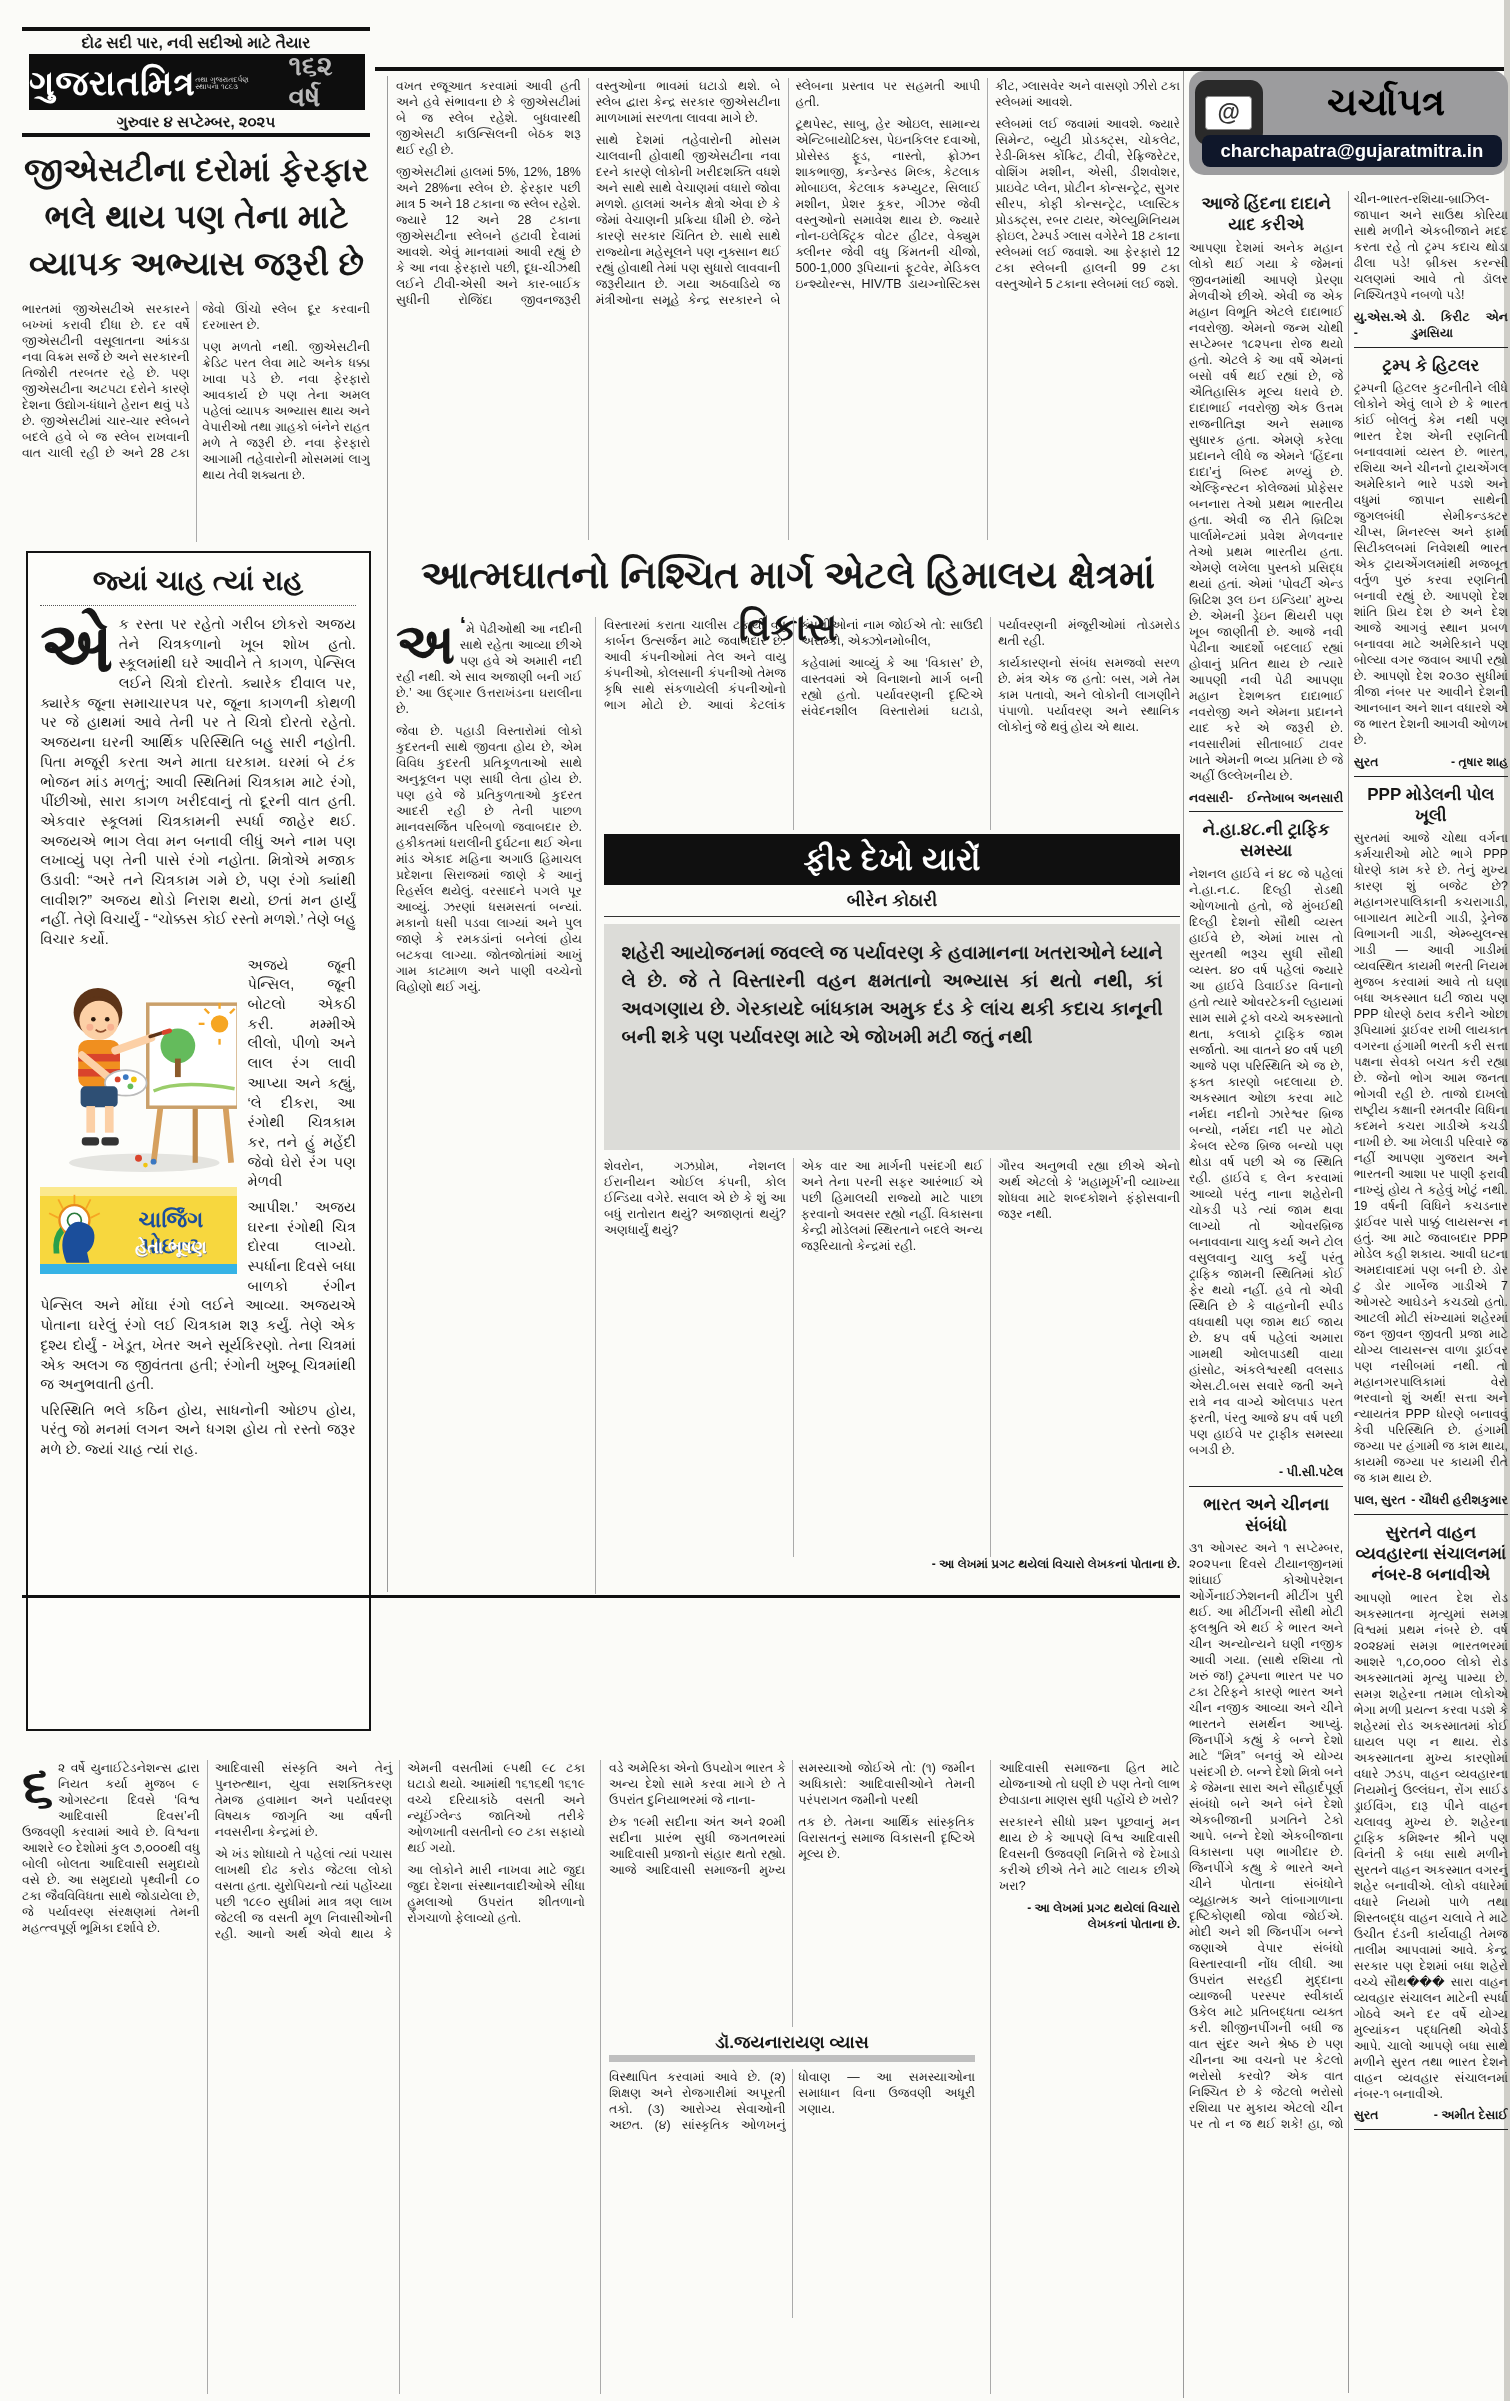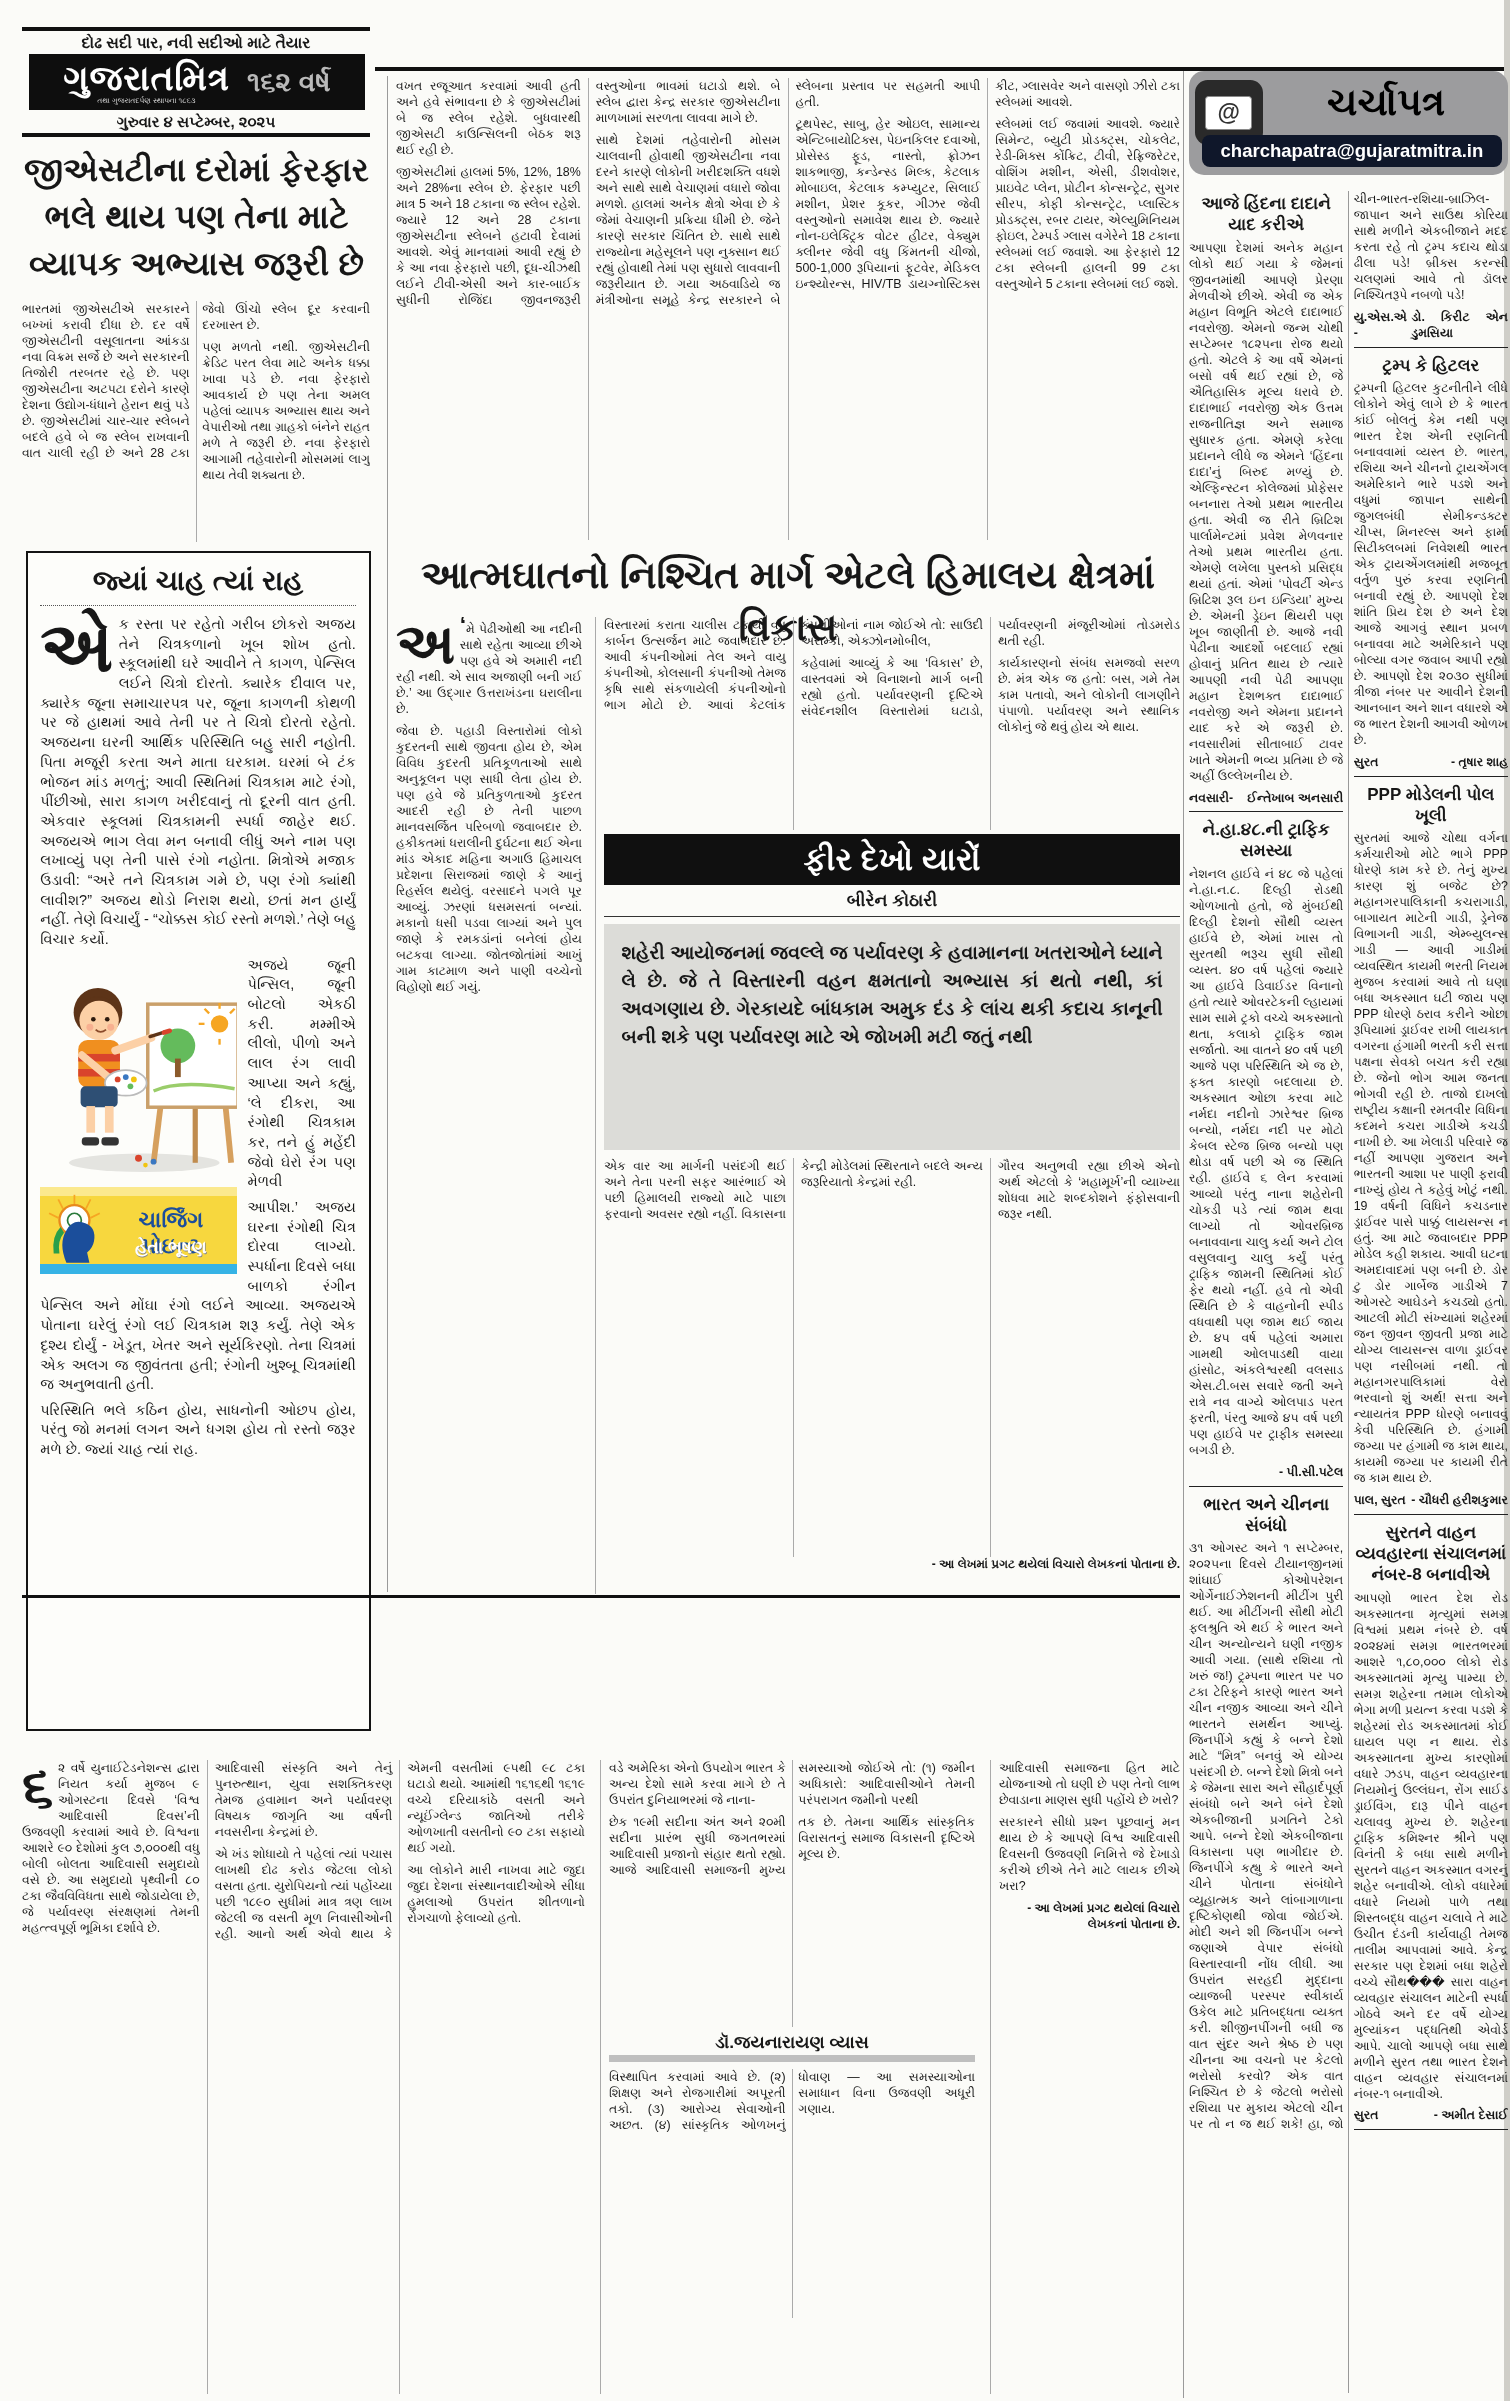--- a/index.html
+++ b/index.html
@@ -6,21 +6,21 @@
   .page{position:relative;width:1510px;height:2401px;background:#fbfbf8;color:#171717;
         font-family:"Liberation Sans","DejaVu Sans",sans-serif;overflow:hidden;}
   .abs{position:absolute;}
   .rule{position:absolute;background:#111;}
   .vrule{position:absolute;background:#9a9a9a;width:1.2px;}
   .just{text-align:justify;}
   p.para{margin:0 0 5.8px 0;}
   
   .slogan{font-weight:700;font-size:15.6px;text-align:center;}
   .mastbox{background:#0e0e0e;color:#fff;display:flex;align-items:center;justify-content:center;gap:17.4px;}
-  .logo-wrap{display:flex;flex-direction:column;align-items:center;line-height:1;}
+  .logo-wrap{display:flex;flex-direction:row;align-items:center;line-height:1;}
   .logo-main{font-size:35px;font-weight:800;letter-spacing:0.6px;}
   .logo-sub{font-size:7.5px;color:#ddd;margin-top:2.3px;}
   .years{font-size:27px;font-weight:800;color:#b9b9b9;}
   .dateline{font-weight:700;font-size:15px;text-align:center;}
   
   .ed-headline{font-weight:800;font-size:33px;line-height:47px;text-align:center;}
   .big-headline{font-weight:800;font-size:38px;line-height:52px;text-align:center;}
   .big-headline2{font-weight:800;font-size:36px;line-height:58px;text-align:center;}
   
   .body-sm{font-size:12.4px;line-height:16px;overflow:hidden;}
@@ -194,20 +194,21 @@
     <div class="abs" style="left:199px;top:0;width:585px;height:977px;border-left:0.6px solid #aaa;padding-left:8px;box-sizing:border-box;">
       <div class="body-sm cols3 just" style="height:213px;">
           <p class="para">વિસ્તારમાં કરાતા ચાલીસ ટકાથી વધુ કાર્બન ઉત્સર્જન માટે જવાબદાર છે. આવી કંપનીઓમાં તેલ અને વાયુ કંપનીઓ, કોલસાની કંપનીઓ તેમજ કૃષિ સાથે સંકળાયેલી કંપનીઓનો ભાગ મોટો છે. આવાં કેટલાંક કંપનીઓનાં નામ જોઈએ તો: સાઉદી અરામ્કો, એક્ઝોનમોબીલ,</p>
           <p class="para">કહેવામાં આવ્યું કે આ ‘વિકાસ’ છે, વાસ્તવમાં એ વિનાશનો માર્ગ બની રહ્યો હતો. પર્યાવરણની દૃષ્ટિએ સંવેદનશીલ વિસ્તારોમાં ઘટાડો, પર્યાવરણની મંજૂરીઓમાં તોડમરોડ થતી રહી.</p>
           <p class="para">કાર્યકારણનો સંબંધ સમજવો સરળ છે. મંત્ર એક જ હતો: બસ, ગમે તેમ કામ પતાવો, અને લોકોની લાગણીને પંપાળો. પર્યાવરણ અને સ્થાનિક લોકોનું જે થવું હોય એ થાય.</p>
         </div>
       <div class="banner" style="height:51px;font-size:32px;margin-top:3.5px;">ફીર દેખો યારોં</div>
       <div class="byline byline-rule" style="padding:5.8px 0 4.6px 0;">બીરેન કોઠારી</div>
       <div class="quotebox just" style="height:226px;margin-top:7px;">શહેરી આયોજનમાં જવલ્લે જ પર્યાવરણ કે હવામાનના ખતરાઓને ધ્યાને લે છે. જે તે વિસ્તારની વહન ક્ષમતાનો અભ્યાસ કાં થતો નથી, કાં અવગણાય છે. ગેરકાયદે બાંધકામ અમુક દંડ કે લાંચ થકી કદાચ કાનૂની બની શકે પણ પર્યાવરણ માટે એ જોખમી મટી જતું નથી</div>
       <div class="body-sm cols3 just" style="height:399px;margin-top:8px;">
+          <p class="para">શેવરોન, ગઝપ્રોમ, નેશનલ ઈરાનીયન ઓઈલ કંપની, કોલ ઈન્ડિયા વગેરે. સવાલ એ છે કે શું આ બધું રાતોરાત થયું? અજાણતાં થયું? અણધાર્યું થયું?</p>
           <p class="para">એક વાર આ માર્ગની પસંદગી થઈ અને તેના પરની સફર આરંભાઈ એ પછી હિમાલયી રાજ્યો માટે પાછા ફરવાનો અવસર રહ્યો નહીં. વિકાસના કેન્દ્રી મોડેલમાં સ્થિરતાને બદલે અન્ય જરૂરિયાતો કેન્દ્રમાં રહી.</p>
           <p class="para">ગૌરવ અનુભવી રહ્યા છીએ એનો અર્થ એટલો કે ‘મહામૂર્ખ’ની વ્યાખ્યા શોધવા માટે શબ્દકોશને ફંફોસવાની જરૂર નથી.</p>
         </div>
       <div class="disclaimer">- આ લેખમાં પ્રગટ થયેલાં વિચારો લેખકનાં પોતાના છે.</div>
     </div>
   </div>
 
   <div class="rule" style="left:22px;top:1595px;width:1158px;height:2.9px;"></div>
 
   <div class="abs" style="left:22px;top:1760px;width:1158px;height:634px;">

